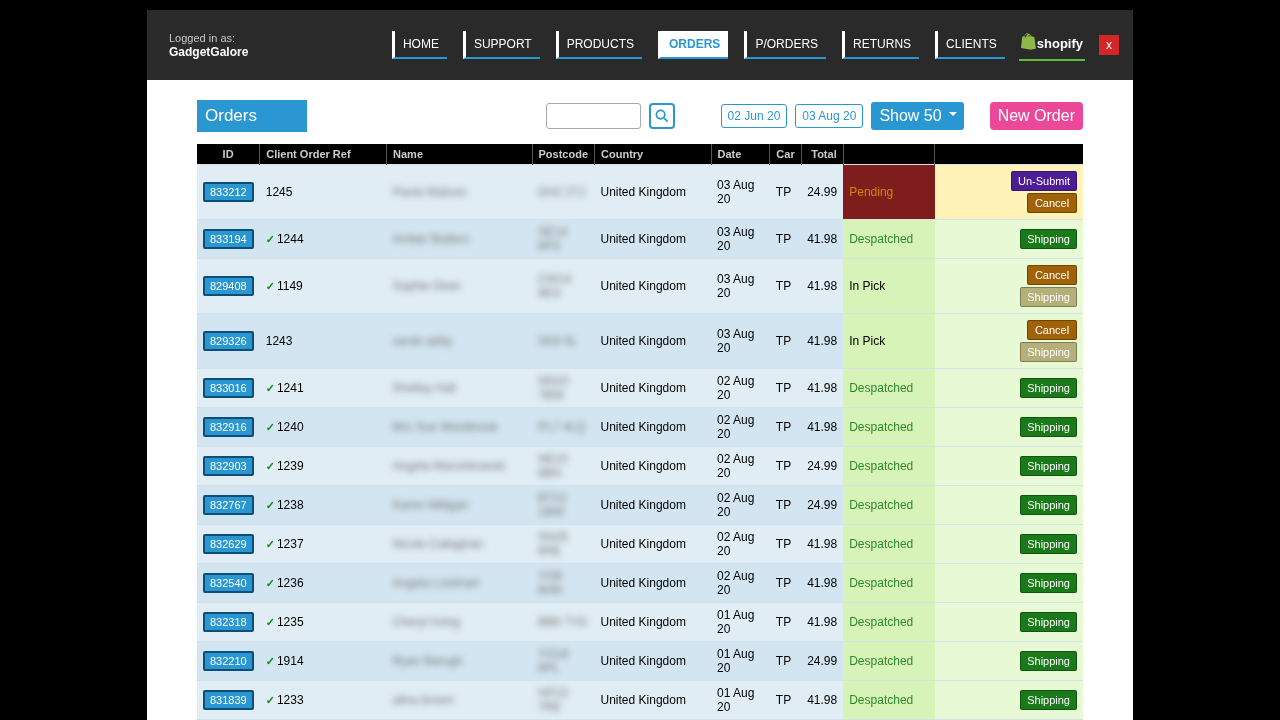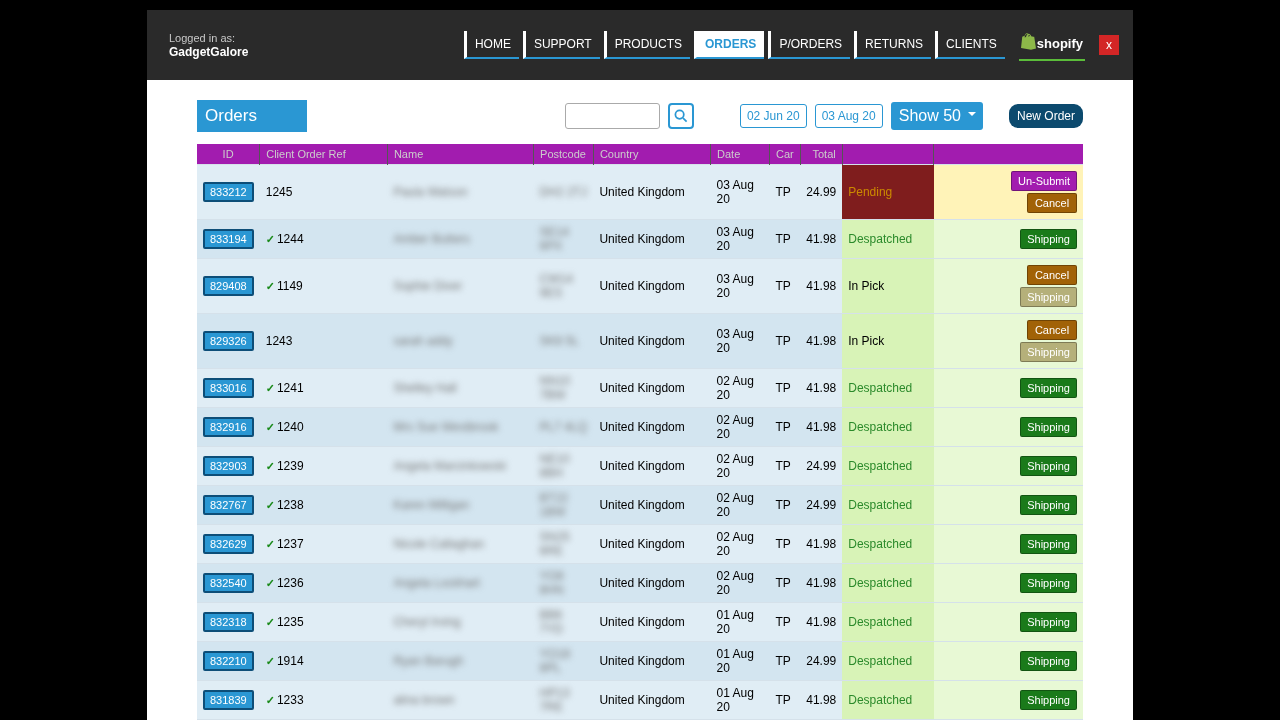--- a/index.html
+++ b/index.html
@@ -5,53 +5,53 @@
   *{box-sizing:border-box;margin:0;padding:0;font-family:Arial,Helvetica,sans-serif}
   body{background:#000;min-width:1280px;min-height:720px}
   .page{background:#fff;width:986px;margin:0 auto;position:relative;top:10px;min-height:700px}
   .topbar{background:#2a2a2a;height:70px;display:flex;align-items:center;padding:0 14px;gap:14px}
   .logo{display:flex;align-items:center;gap:4px}
   .logo-roof{margin-bottom:-6px}
   .logo-text{color:#fff;font-size:20px;font-weight:300;letter-spacing:0}
   .logo-text b{color:#fff;font-weight:700}
   .login{color:#c8c8c8;font-size:11px;line-height:14px;margin-left:8px}
   .login b{display:block;color:#fff;font-size:12px}
-  .nav{display:flex;gap:4px;margin-left:auto}
+  .nav{display:flex;gap:16px;margin-left:auto}
   .nav-item{color:#fff;font-size:12px;padding:6px 8px;border-left:3px solid #fff;border-bottom:2px solid #2a97d3;cursor:pointer}
   .nav-item.active{background:#fff;color:#2a97d3;font-weight:700;border-left:3px solid #fff}
   .shop{display:flex;align-items:center;gap:1px;color:#fff;font-size:13px;font-weight:700;border-bottom:2px solid #5bbd3a;padding:4px 2px 6px 2px;cursor:pointer}
   .shop .bag{color:#8db849;font-size:15px}
   .xbtn{background:#d32626;color:#fff;font-size:12px;width:20px;height:20px;border:none;display:flex;align-items:center;justify-content:center;cursor:pointer}
   .controls{display:flex;align-items:center;padding:20px 50px 12px 50px;gap:8px}
   .tab{background:#2a97d3;color:#fff;font-size:17px;padding:6px 50px 6px 8px;}
   .spacer{flex:1}
   .search{border:1px solid #aaa;height:26px;width:95px;border-radius:3px;padding:0 6px;font-size:12px}
   .search-btn{border:2px solid #2a97d3;color:#2a97d3;background:#fff;width:26px;height:26px;border-radius:4px;cursor:pointer;display:flex;align-items:center;justify-content:center}
   .search-btn svg{width:14px;height:14px;stroke:#2a97d3;fill:none;stroke-width:2.5}
   .dt{border:1px solid #2a97d3;color:#2a97d3;font-size:12px;padding:4px 6px;border-radius:3px;cursor:pointer}
   .show{background:#2a97d3;color:#fff;border:none;font-size:16px;padding:5px 22px 5px 8px;border-radius:3px;cursor:pointer;position:relative}
   .show::after{content:"";position:absolute;right:7px;top:10px;border:4px solid transparent;border-top-color:#fff}
-  .neworder{background:#0c4a6e;color:#fff;border:none;font-size:12px;padding:5px 8px;border-radius:9px;cursor:pointer}
+  .neworder{background:#ec4899;color:#fff;border:none;font-size:16px;padding:5px 8px;border-radius:4px;cursor:pointer}
   .table{width:calc(100% - 100px);margin:0 50px;border-collapse:collapse}
-  .table thead th{background:#a21caf;color:#ccc;font-weight:400;font-size:11px;text-align:left;padding:4px 6px;border-right:1px solid #555}
+  .table thead th{background:#000000;color:#ccc;font-weight:700;font-size:11px;text-align:left;padding:4px 6px;border-right:1px solid #555}
   .table thead th:first-child{text-align:center;width:54px}
   .table thead th:last-child{width:165px;border-right:none}
   .table td{font-size:12px;padding:5px 6px;vertical-align:middle;border-top:1px solid #d5e1ea}
   .table tbody tr{background:#e0edf5}
   .table tbody tr:nth-child(even){background:#d3e5f0}
   .idbtn{background:#2a97d3;color:#fff;border:2px solid #0d4e78;font-size:11px;padding:2px 5px;border-radius:2px;cursor:pointer;display:inline-block}
   .chk{color:#1a8a1a;font-weight:700;font-size:11px;margin-right:2px}
   .blurred{filter:blur(3px);color:#777}
   .status{background:#d8f3b7}
   .status.pend{background:#7f1d1d;color:#cc8a00}
   .status.d{color:#2b8a2b}
   .acts{text-align:right;background:#e8f9d5;white-space:nowrap}
   .acts.pend{background:#fff3b8}
   .btn{font-size:11px;padding:3px 6px;border-radius:2px;color:#fff;border:1px solid rgba(0,0,0,.3);cursor:pointer;margin:1px 0;display:inline-block;min-width:50px;text-align:center}
-  .btn.un{background:#a21caf}
+  .btn.un{background:#4c1d95}
   .btn.can{background:#a16207}
   .btn.ship{background:#1a7a1a}
   .btn.shipd{background:#b5b07a;color:#fff}
   .th-total{text-align:right!important}
   .col-id{width:54px;text-align:center}
   .col-ref{width:145px}
   .col-name{width:160px}
   .col-pc{width:60px}
   .col-country{width:130px}
   .col-date{width:64px}

